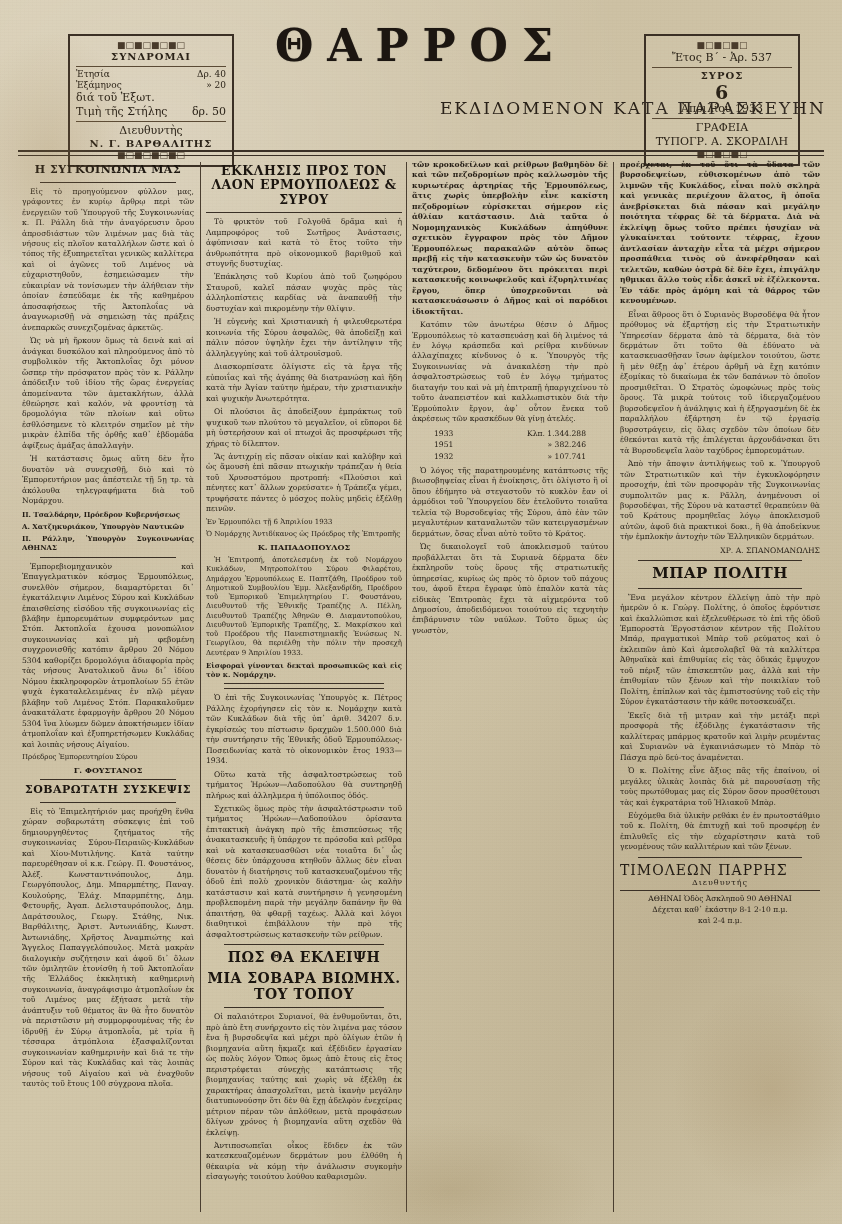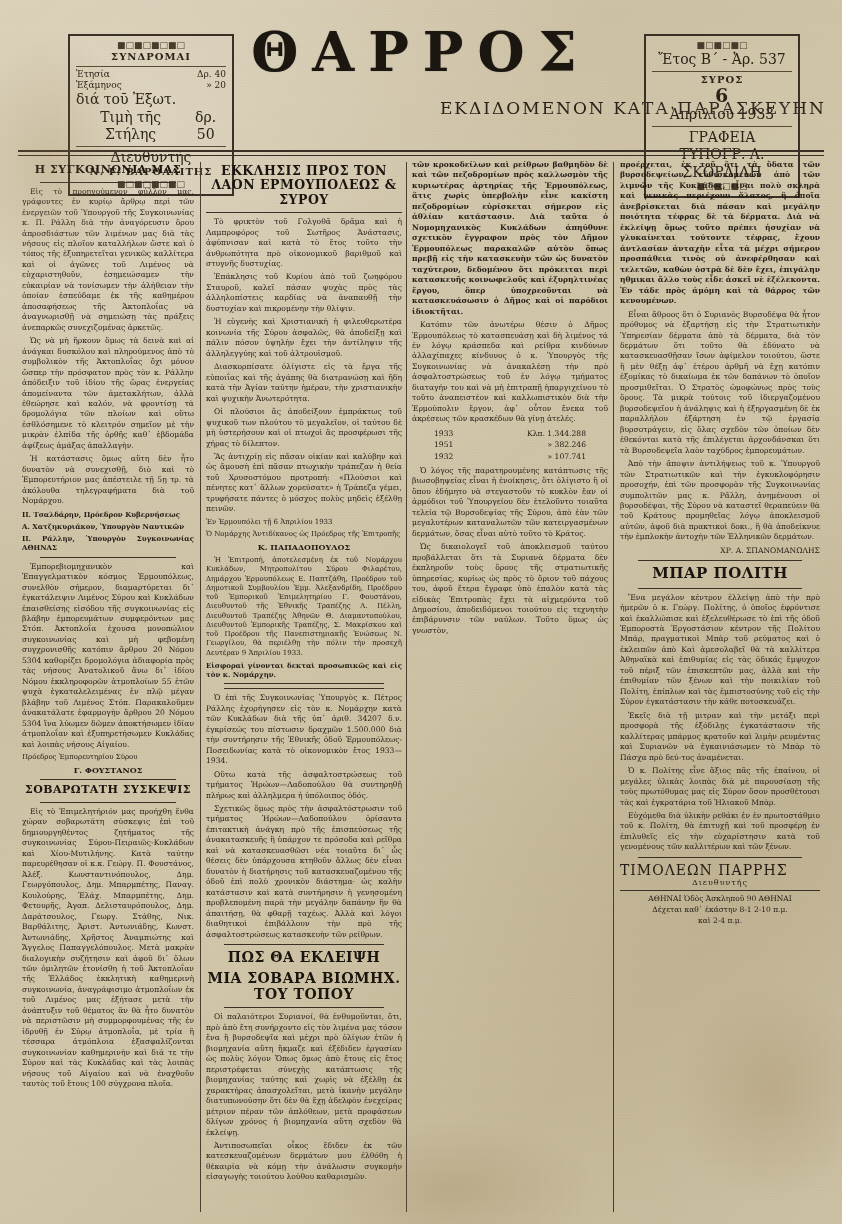--- a/index.html
+++ b/index.html
@@ -24,39 +24,39 @@
       repeating-linear-gradient(0deg, rgba(90,72,44,.05) 0 1px, rgba(0,0,0,0) 1px 3px),
       repeating-linear-gradient(90deg, rgba(90,72,44,.04) 0 1px, rgba(0,0,0,0) 1px 4px);
     pointer-events:none;}
   .sheet{position:absolute;inset:0;padding:0;}
 
   
   .masthead{position:absolute;left:16px;top:14px;width:810px;height:132px;}
   .mast-title{
     position:absolute;left:0;right:0;top:6px;text-align:center;
     font-family:"DejaVu Serif", serif;
-    font-size:54px;letter-spacing:14px;font-weight:700;
+    font-size:44px;letter-spacing:14px;font-weight:700;
     color:#1c1611;
     text-shadow:0 0 1px rgba(0,0,0,.4);
   }
   .mast-sub{position:absolute;left:0;right:0;top:84px;text-align:right;
     font-size:17px;letter-spacing:2px;color:#2a2219;}
   .mast-box{
     position:absolute;border:2px double #3b3025;padding:4px 6px;
     background:rgba(255,255,255,0.04);
     text-align:center;line-height:1.25;font-size:9.5px;color:#2b2318;
   }
   .mast-left{left:52px;top:20px;width:150px;}
   .mast-right{right:26px;top:20px;width:140px;}
   .mast-box .bt{font-size:10px;letter-spacing:1px;font-weight:bold;}
   .mast-box .row{display:flex;justify-content:space-between;font-size:9px;}
   .mast-box .big{font-size:19px;font-weight:bold;letter-spacing:1px;line-height:1.05;}
   .mast-box .hr{border-top:1px solid #5a4a35;margin:2px 0;}
   .orn{font-size:9px;letter-spacing:0px;color:#4a3c2c;}
-  .mast-box .sm{font-size:14px;}
+  .mast-box .sm{font-size:11px;}
 
   
   .rule{position:absolute;background:#3a3026;height:1px;}
   .rule.thick{height:2px;}
   .vrule{position:absolute;background:#4a3e30;width:1px;}
 
   
   .col{position:absolute;top:160px;bottom:10px;overflow:hidden;}
   .c1{left:22px;width:172px;}
   .c2{left:206px;width:196px;}
@@ -172,21 +172,21 @@
     <p class="t">Εἰς τὸ Ἐπιμελητήριόν μας προήχθη ἕνθα χώραν σοβαρωτάτη σύσκεψις ἐπὶ τοῦ δημιουργηθέντος ζητήματος τῆς συγκοινωνίας Σύρου-Πειραιῶς-Κυκλάδων καὶ Χίου-Μυτιλήνης. Κατὰ ταύτην παρευρέθησαν οἱ κ.κ. Γεώργ. Π. Φουστάνος, Ἀλέξ. Κωνσταντινόπουλος, Δημ. Γεωργόπουλος, Δημ. Μπαρμπέτης, Παναγ. Κουλούρης, Ἐλάχ. Μπαρμπέτης, Δημ. Φετουρῆς, Ἀγαπ. Δελισταυρόπουλος, Δημ. Δαράτσουλος, Γεωργ. Στάθης, Νικ. Βαρθάλιτης, Ἀριστ. Ἀντωνιάδης, Κωνστ. Ἀντωνιάδης, Χρῆστος Ἀναμπιώτης καὶ Ἄγγελος Παπαγγελόπουλος. Μετὰ μακρὰν διαλογικὴν συζήτησιν καὶ ἀφοῦ δι᾽ ὅλων τῶν ὁμιλητῶν ἐτονίσθη ἡ τοῦ Ἀκτοπλοΐαν τῆς Ἑλλάδος ἐκκλητικὴ καθημερινὴ συγκοινωνία, ἀναγράφισιμο ἀτμοπλοΐων ἐκ τοῦ Λιμένος μας ἐξήτασε μετὰ τὴν ἀνάπτυξιν τοῦ θέματος ἂν θὰ ἦτο δυνατὸν νὰ περιστῶσιν μὴ συμμορφουμένας τῆς ἐν ἰδρυθῇ ἐν Σύρῳ ἀτμοπλοΐα, μὲ τρία ἢ τέσσαρα ἀτμόπλοια ἐξασφαλίζονται συγκοινωνίαν καθημερινὴν καὶ διά τε τὴν Σύρον καὶ τὰς Κυκλάδας καὶ τὰς λοιπὰς νήσους τοῦ Αἰγαίου καὶ νὰ ἐναχθοῦν ταυτὸς τοῦ ἔτους 100 σύγχρονα πλοῖα.</p>
   </div>
 
   <div class="col c2">
     <div class="hl h2">ΕΚΚΛΗΣΙΣ ΠΡΟΣ ΤΟΝ ΛΑΟΝ ΕΡΜΟΥΠΟΛΕΩΣ &amp; ΣΥΡΟΥ</div>
     <div class="dash full"></div>
     <p class="t">Τὸ φρικτὸν τοῦ Γολγοθᾶ δρᾶμα καὶ ἡ Λαμπροφόρος τοῦ Σωτῆρος Ἀνάστασις, ἀφύπνισαν καὶ κατὰ τὸ ἔτος τοῦτο τὴν ἀνθρωπότητα πρὸ οἰκονομικοῦ βαριθμοῦ καὶ στυγνῆς δυστυχίας.</p>
     <p class="t">Ἐπάκλησις τοῦ Κυρίου ἀπὸ τοῦ ζωηφόρου Σταυροῦ, καλεῖ πάσαν ψυχὰς πρὸς τὰς ἁλληλοπίστεις καρδίας νὰ ἀναπαυθῇ τὴν δυστυχίαν καὶ πικρομένην τὴν θλίψιν.</p>
     <p class="t">Ἡ εὐγενὴς καὶ Χριστιανικὴ ἡ φιλευθερωτέρα κοινωνία τῆς Σύρου ἀσφαλῶς, θὰ ἀποδείξῃ καὶ πάλιν πόσον ὑψηλὴν ἔχει τὴν ἀντίληψιν τῆς ἀλληλεγγύης καὶ τοῦ ἀλτρουϊσμοῦ.</p>
     <p class="t">Διασκορπίσατε ὀλίγιστε εἰς τὰ ἔργα τῆς εὐποιΐας καὶ τῆς ἀγάπης θὰ διατρανώσῃ καὶ ἤδη κατὰ τὴν Ἁγίαν ταύτην ἡμέραν, τὴν χριστιανικὴν καὶ ψυχικὴν Ἀνωτερότητα.</p>
-    <p class="t">Οἱ πλούσιοι ἂς ἀποδείξουν ἐμπράκτως τοῦ ψυχικοῦ των πλούτου τὸ μεγαλεῖον, οἱ ταύτου δὲ μὴ ὑστερήσουν καὶ οἱ πτωχοὶ ἂς προσφέρωσι τῆς χήρας τὸ δίλεπτον.</p>
+    <p class="t">Οἱ πλούσιοι ἂς ἀποδείξουν ἐμπράκτως τοῦ ψυχικοῦ των πλούτου τὸ μεγαλεῖον, οἱ εὔποροι δὲ μὴ ὑστερήσουν καὶ οἱ πτωχοὶ ἂς προσφέρωσι τῆς χήρας τὸ δίλεπτον.</p>
     <p class="t">Ἂς ἀντιχρίῃ εἰς πᾶσαν οἰκίαν καὶ καλύβην καὶ ὡς ἄμουσὴ ἐπὶ πᾶσαν πτωχικὴν τράπεζαν ἡ θεία τοῦ Χρυσοστόμου προτροπή: «Πλούσιοι καὶ πένητες κατ᾽ ἄλλων χορεύσατε» ἡ Τράπεζα γέμει, τρυφήσατε πάντες ὁ μόσχος πολὺς μηδεὶς ἐξέλθῃ πεινῶν.</p>
     <p class="t c small">Ἐν Ἑρμουπόλει τῇ 6 Ἀπριλίου 1933</p>
     <p class="t c small">Ὁ Νομάρχης Ἀντιδίκανος ὡς Πρόεδρος τῆς Ἐπιτροπῆς</p>
     <p class="sig">Κ. ΠΑΠΑΔΟΠΟΥΛΟΣ</p>
     <p class="t small">Ἡ Ἐπιτροπή, ἀποτελεσμένη ἐκ τοῦ Νομάρχου Κυκλάδων, Μητροπολίτου Σύρου Φιλαρέτου, Δημάρχου Ἑρμουπόλεως Ε. Παπτζάθη, Προέδρου τοῦ Δημοτικοῦ Συμβουλίου Ἐμμ. Ἀλεξανδρίδη, Προέδρου τοῦ Ἐμπορικοῦ Ἐπιμελητηρίου Γ. Φουστάνου, Διευθυντοῦ τῆς Ἐθνικῆς Τραπέζης Λ. Πέλλη, Διευθυντοῦ Τραπέζης Ἀθηνῶν Θ. Διαμαντοπούλου, Διευθυντοῦ Ἐμπορικῆς Τραπέζης, Σ. Μακρίσκου καὶ τοῦ Προέδρου τῆς Πανεπιστημιακῆς Ἑνώσεως Ν. Γεωργίλου, θὰ περιέλθῃ τὴν πόλιν τὴν προσεχῆ Δευτέραν 9 Ἀπριλίου 1933.</p>
     <p class="t small nb">Εἰσφοραὶ γίνονται δεκταὶ προσωπικῶς καὶ εἰς τὸν κ. Νομάρχην.</p>
     <div class="dash"></div>
     <div class="dash"></div>
     <p class="t">Ὁ ἐπὶ τῆς Συγκοινωνίας Ὑπουργὸς κ. Πέτρος Ράλλης ἐχορήγησεν εἰς τὸν κ. Νομάρχην κατὰ τῶν Κυκλάδων διὰ τῆς ὑπ᾽ ἀριθ. 34207 δ.ν. ἐγκρίσεώς του πίστωσιν δραχμῶν 1.500.000 διὰ τὴν συντήρησιν τῆς Ἐθνικῆς ὁδοῦ Ἑρμουπόλεως-Ποσειδωνίας κατὰ τὸ οἰκονομικὸν ἔτος 1933—1934.</p>
     <p class="t">Οὕτω κατὰ τῆς ἀσφαλτοστρώσεως τοῦ τμήματος Ἡρώων—Λαδοπούλου θὰ συντηρηθῇ πλήρως καὶ ἀλληλμερα ἡ ὑπόλοιπος ὁδός.</p>

